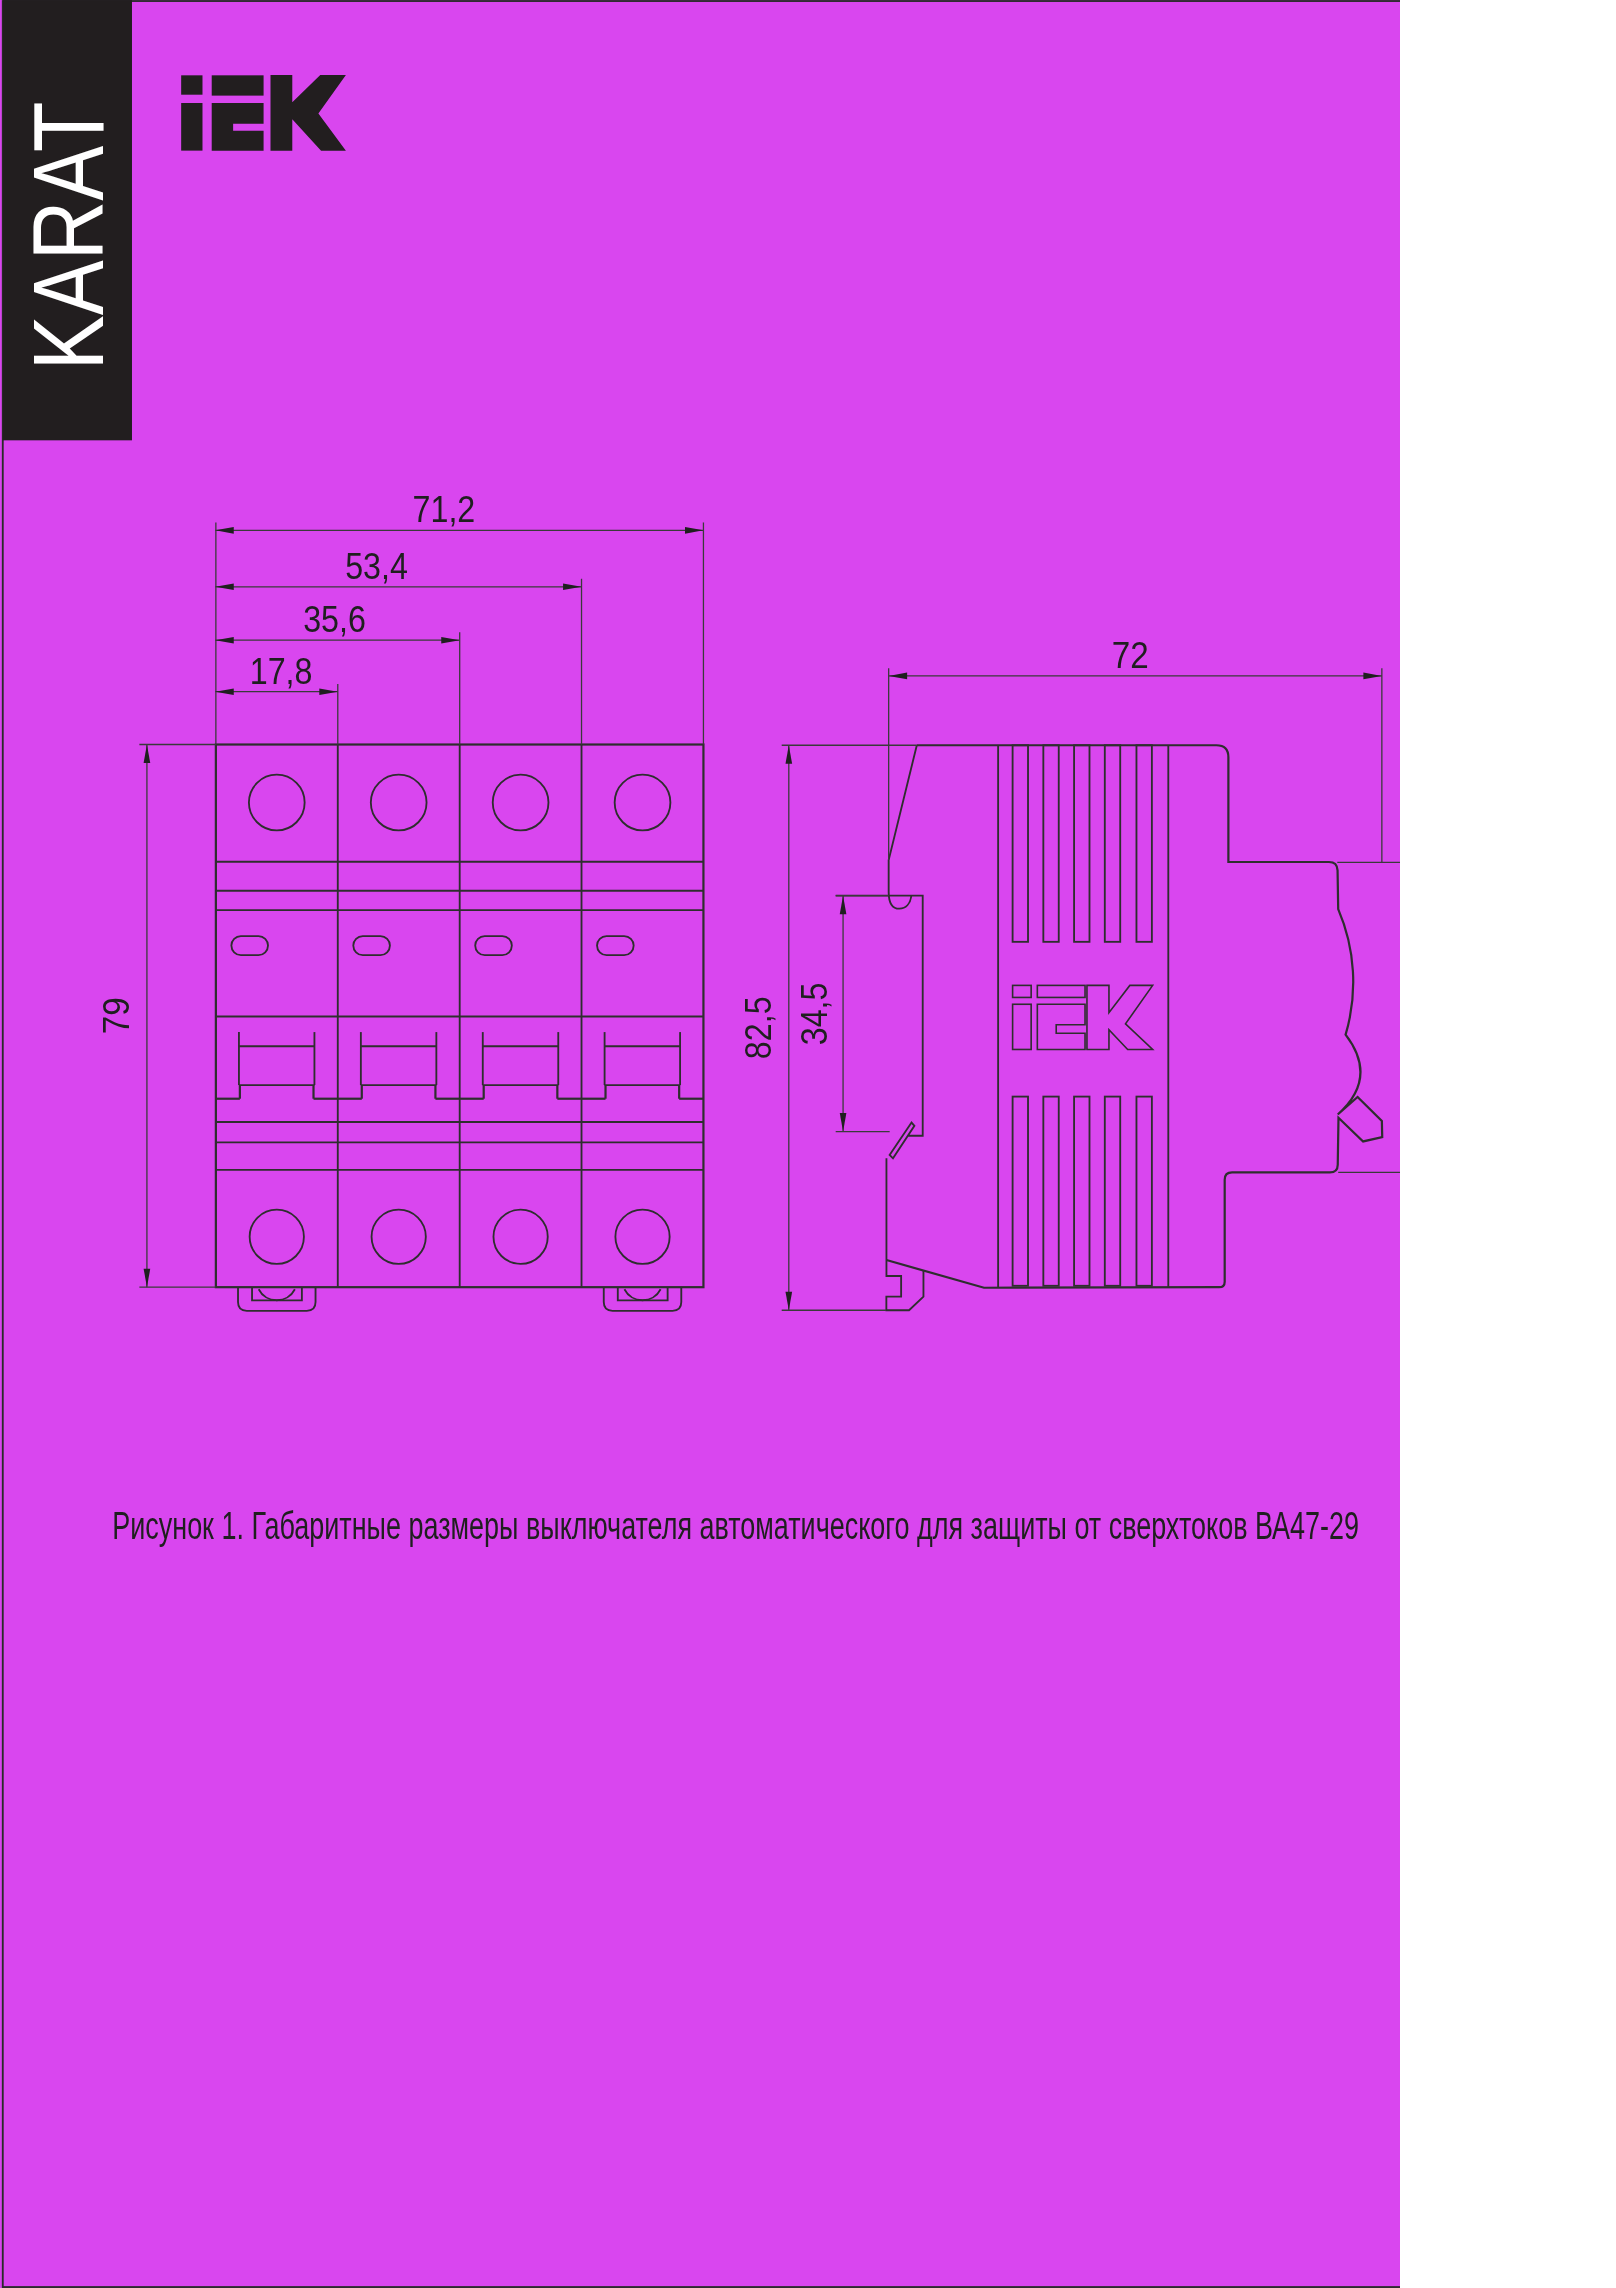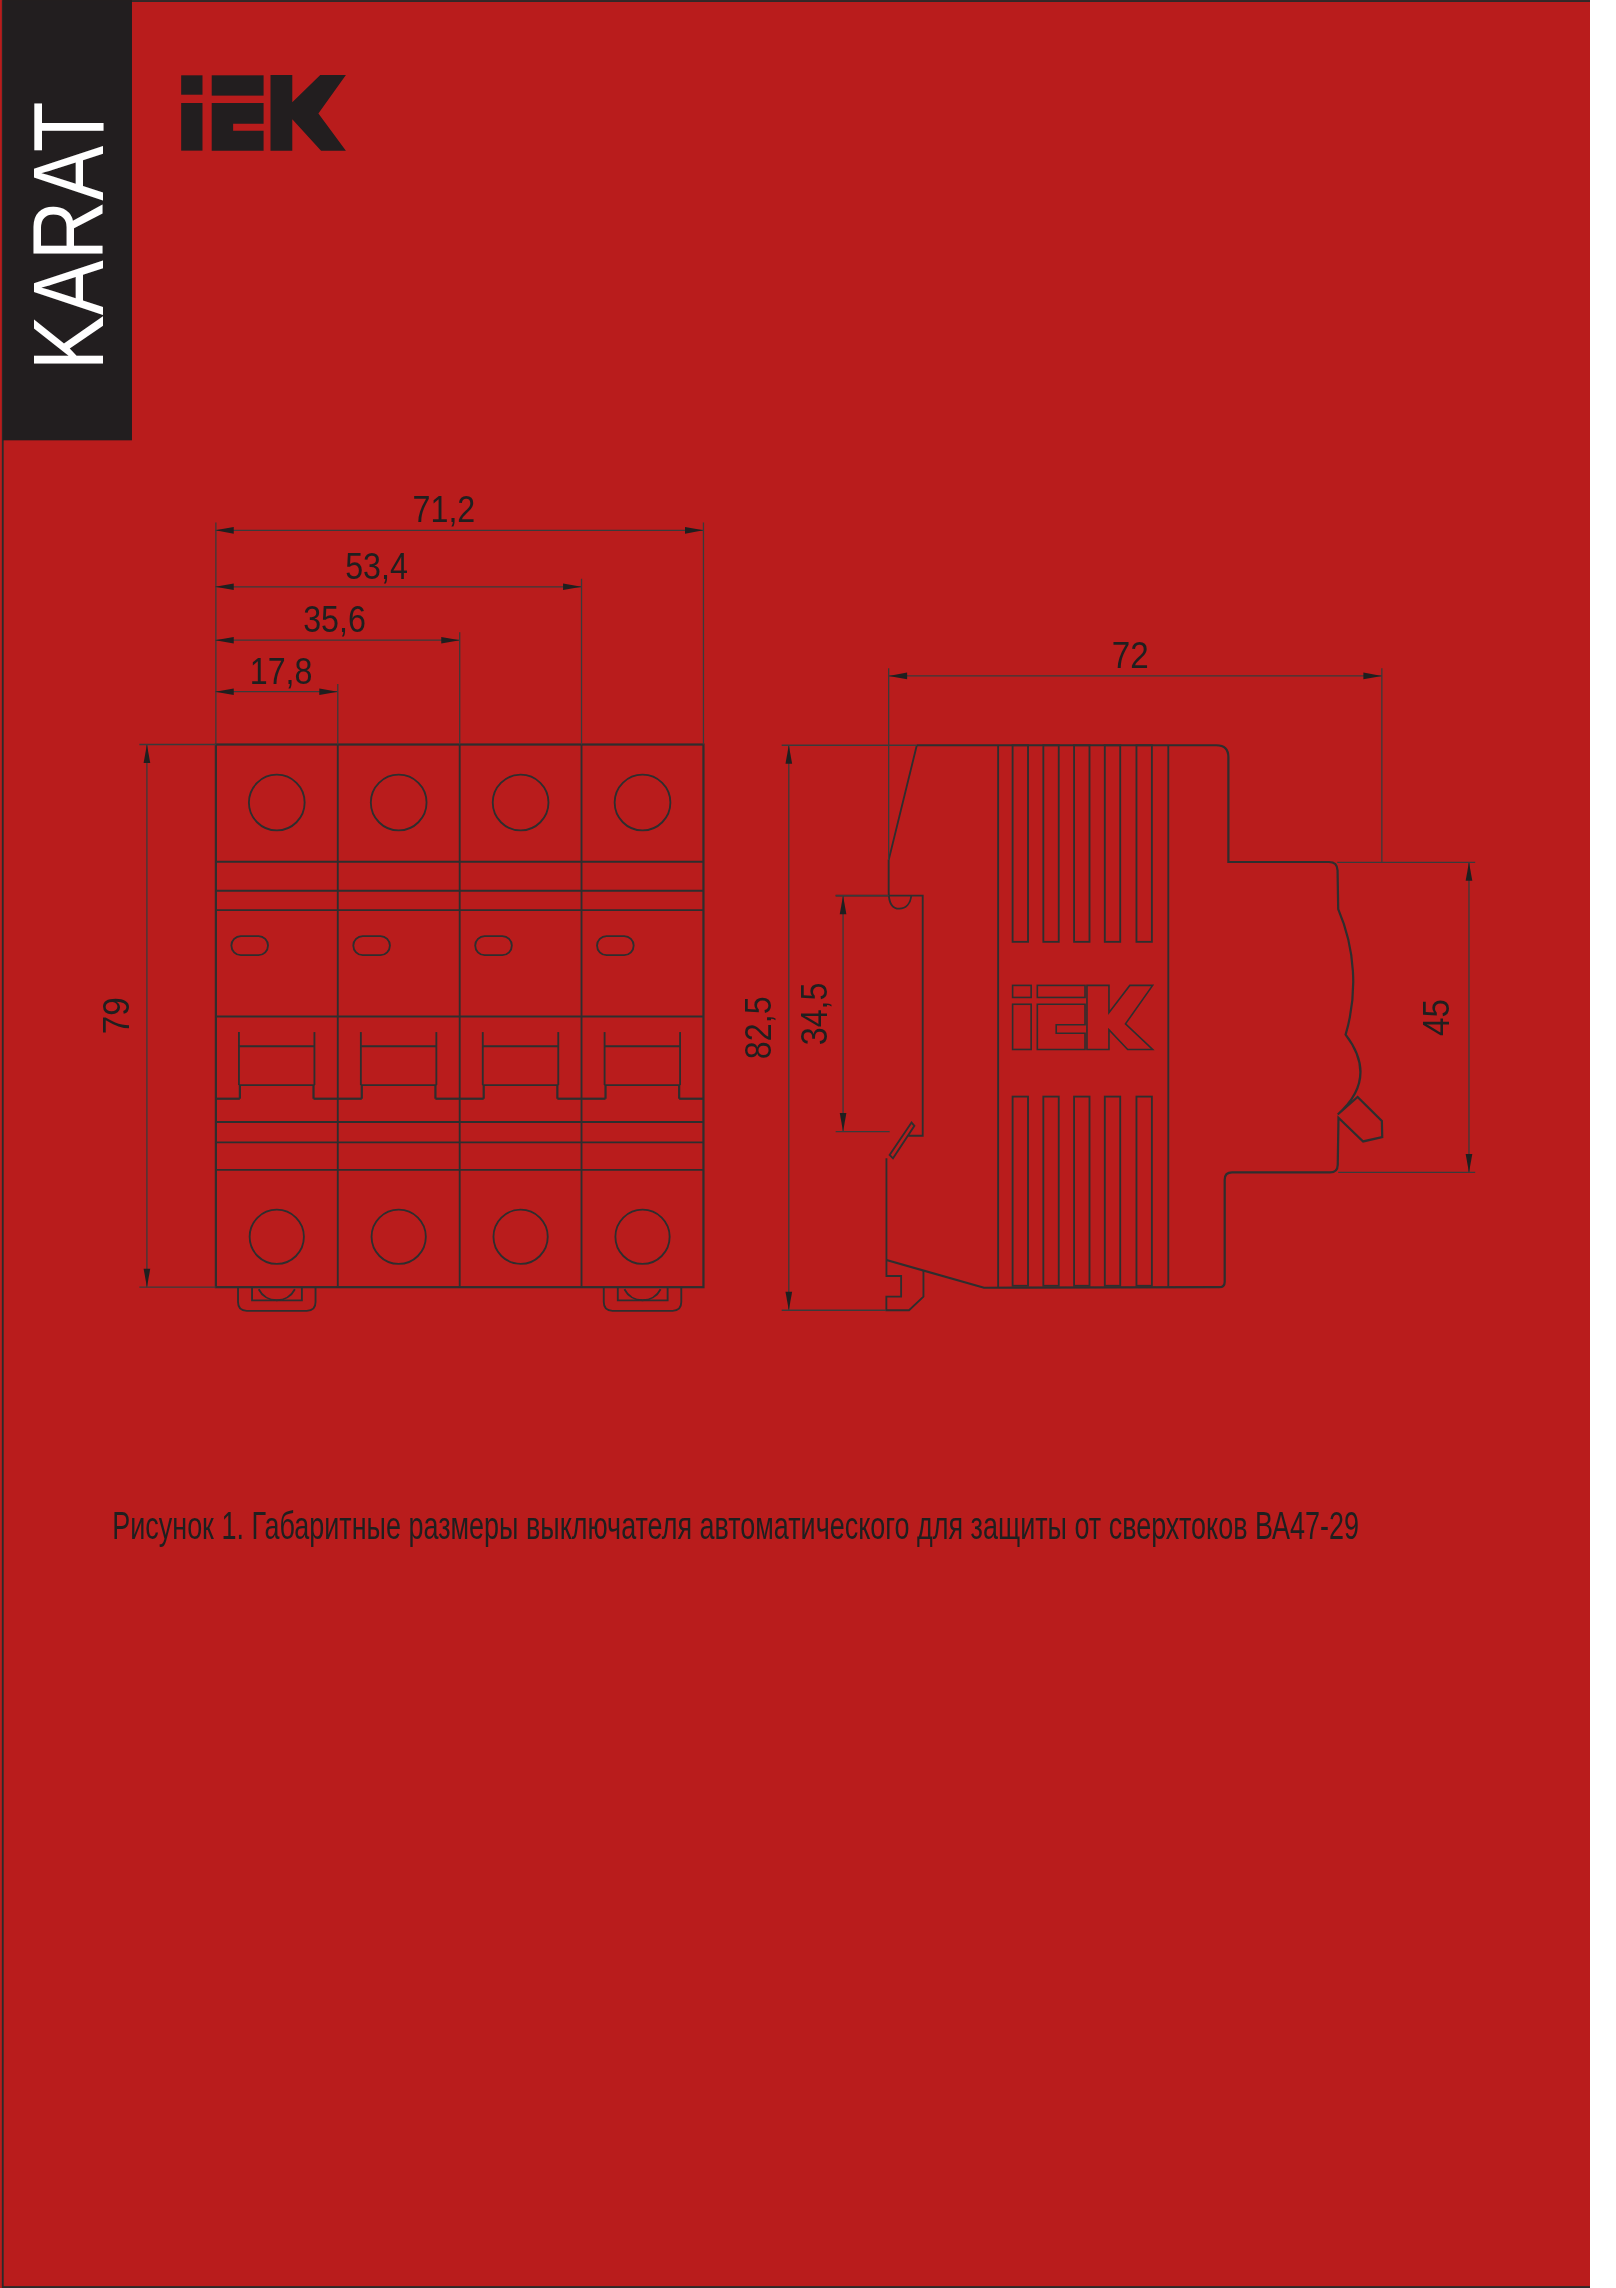--- a/index.html
+++ b/index.html
@@ -1,16 +1,16 @@
 <!DOCTYPE html>
 <html style="font-size:14.8px"><head>
 <meta charset="utf-8">
 <style>
   html,body { margin:0; padding:0; background:#ffffff; }
-  #page { position:relative; width:1590px; height:2289px; background:#b91c1c; overflow:hidden; }
+  #page { position:relative; width:1400px; height:2289px; background:#d946ef; overflow:hidden; }
 </style>
 </head>
 <body>
 <div id="page">
 <svg width="1616" height="2289" viewBox="0 0 1751 2480">
 
 <g>
         <rect x="3" y="1" width="1745" height="2477" fill="none" stroke="#2a2a2a" stroke-width="2"></rect>
       </g>
 

